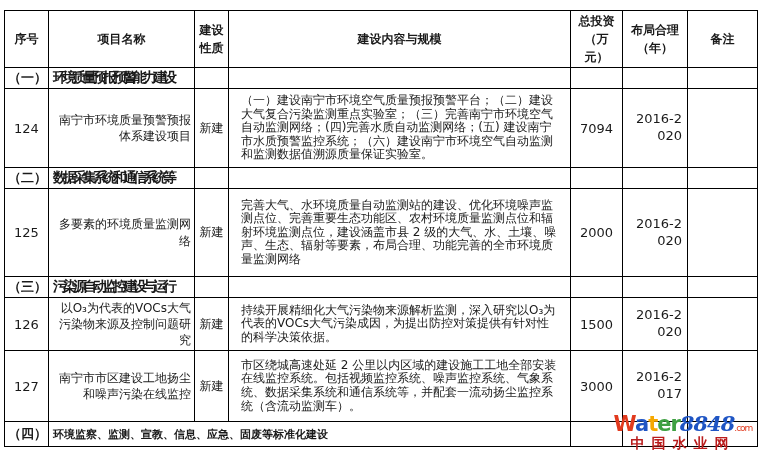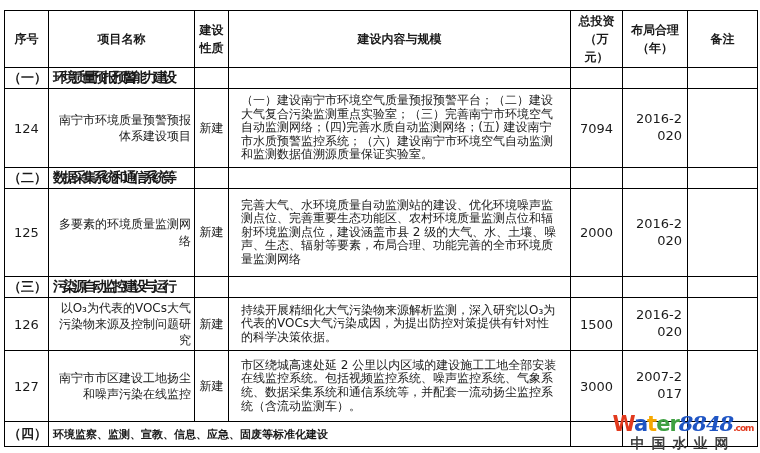--- a/index.html
+++ b/index.html
@@ -37,21 +37,21 @@
     position:absolute;right:3px;bottom:2px;width:148px;text-align:center;
     pointer-events:none;line-height:1.05;background:transparent;
   }
   .wm-brand{
     font-weight:bold;font-size:21px;letter-spacing:-1px;white-space:nowrap;
   }
   .wm-number{
     font-family:"DejaVu Serif","Liberation Serif",serif;
     font-style:italic;font-weight:bold;
   }
-  .wm-tld{ font-size:9px;font-weight:bold;vertical-align:baseline; }
+  .wm-tld{ font-size:9px;font-weight:normal;vertical-align:baseline; }
   .wm-sub{
     font-weight:bold;font-size:14px;letter-spacing:7px;margin-top:1px;white-space:nowrap;
   }
 </style>
 </head>
 <body>
 
 <table>
   <colgroup>
     <col style="width:44px">
@@ -127,29 +127,29 @@
         <td class="c-inv">1500</td>
         <td class="c-period">2016-2020</td>
         <td class="c-note"></td>
       </tr>
       <tr style="height: 71px;">
         <td class="c-no">127</td>
         <td class="c-name">南宁市市区建设工地扬尘和噪声污染在线监控</td>
         <td class="c-nature">新建</td>
         <td class="c-content">市区绕城高速处延 2 公里以内区域的建设施工工地全部安装在线监控系统。包括视频监控系统、噪声监控系统、气象系统、数据采集系统和通信系统等，并配套一流动扬尘监控系统（含流动监测车）。</td>
         <td class="c-inv">3000</td>
-        <td class="c-period">2007-2017</td>
+        <td class="c-period">2016-2017</td>
         <td class="c-note"></td>
       </tr>
       <tr style="height: 25px;">
         <td class="sec-no">（四）</td>
         <td class="sec-title" colspan="3">环境监察、监测、宣教、信息、应急、固废等标准化建设</td>
         <td class=""></td>
         <td class=""></td>
         <td class=""></td>
       </tr>
     </tbody>
 </table>
 
 <div class="watermark">
   <div class="wm-brand" id="wm-brand"><span style="color: rgb(226, 58, 30);">W</span><span style="color: rgb(31, 85, 196);">a</span><span style="color: rgb(246, 168, 0);">t</span><span style="color: rgb(63, 161, 66);">e</span><span style="color: rgb(63, 161, 66);">r</span><span class="wm-number" style="color: rgb(31, 85, 196);">8848</span><span class="wm-tld" style="color: rgb(226, 58, 30);">.com</span></div>
-  <div class="wm-sub" style="color: #404040;">中国水业网</div>
+  <div class="wm-sub" style="color: #b91c1c;">中国水业网</div>
 </div>
 
 </body></html>

